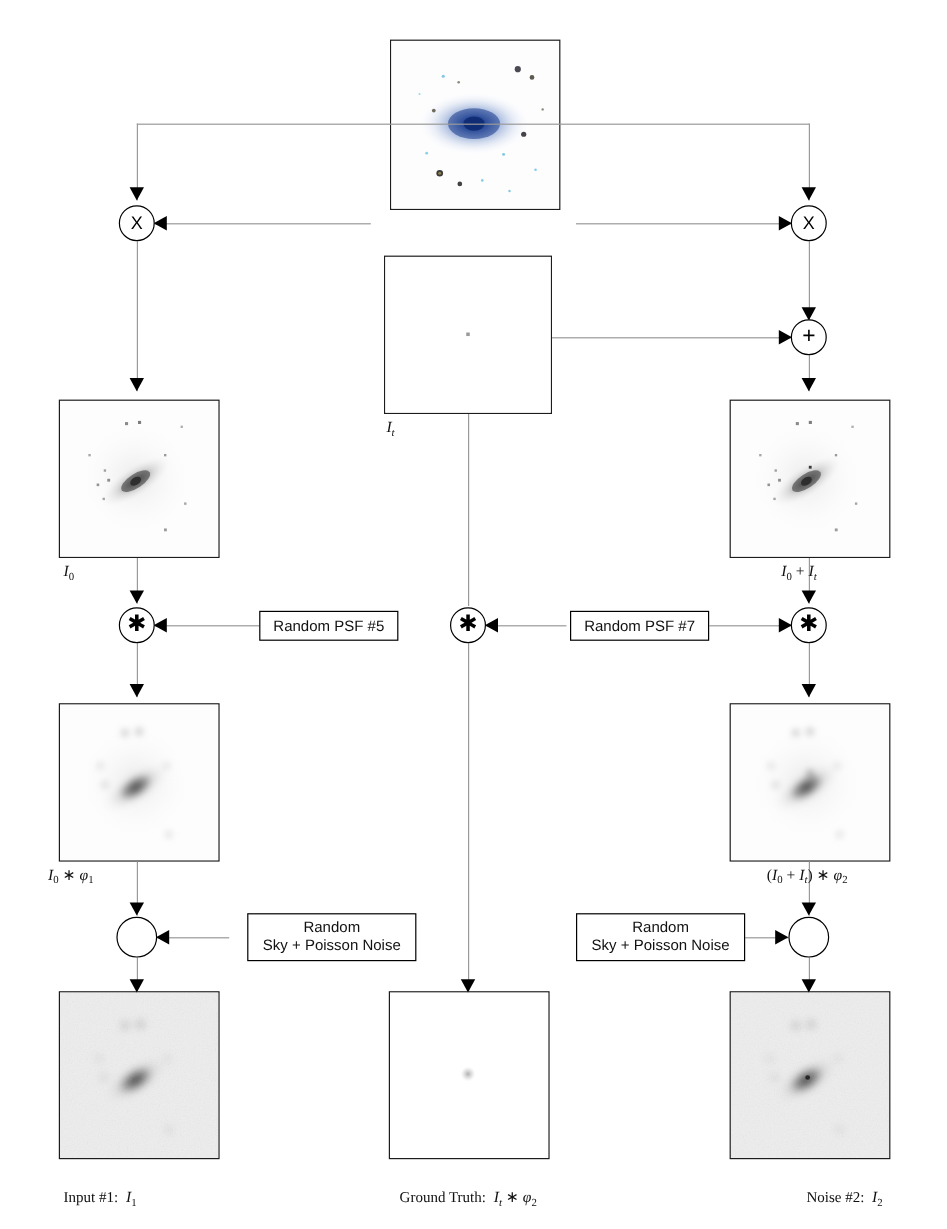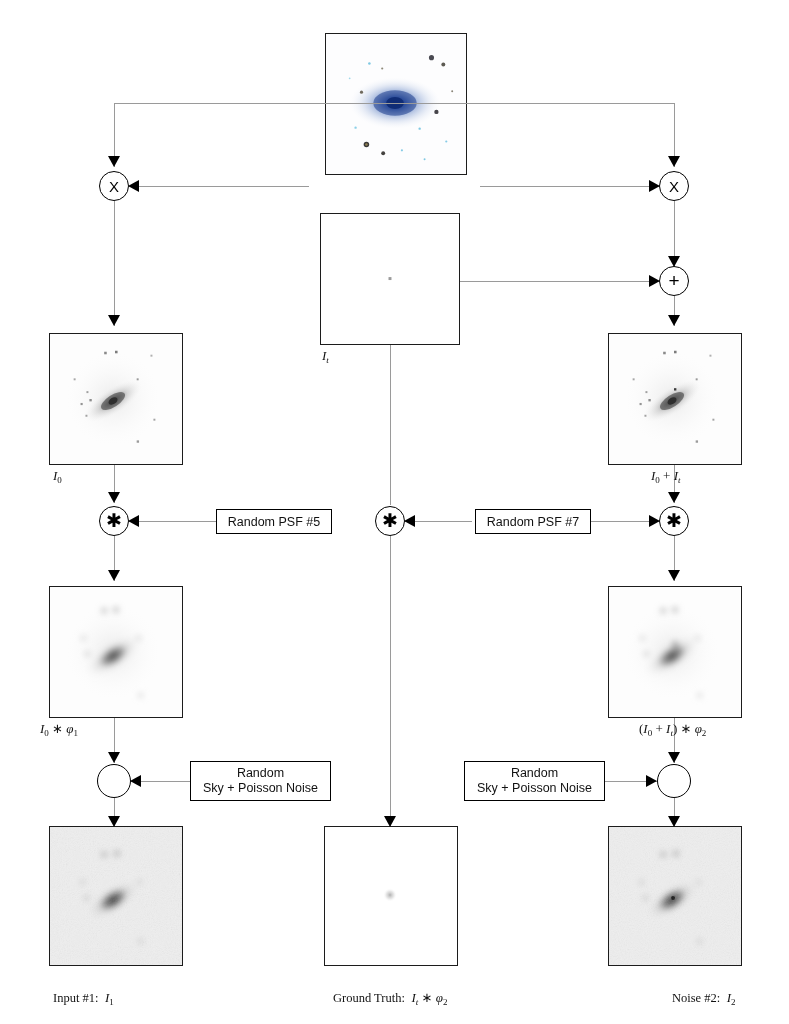--- a/index.html
+++ b/index.html
@@ -8,21 +8,21 @@
   .stage{position:absolute;left:0;top:0;width:789px;height:1024px;}
 
   
   .panel{position:absolute;box-sizing:border-box;border:1.6px solid #1c1c1c;background:#fff;overflow:hidden;}
   .panel .sky{position:absolute;left:0;top:0;right:0;bottom:0;}
 
   
   .pbox{position:absolute;box-sizing:border-box;border:1.5px solid #000;background:#fff;
         display:flex;align-items:center;justify-content:center;text-align:center;
         font-size:12.5px;line-height:14px;color:#111;z-index:6;}
-  .pbox.two{line-height:15px;}
+  .pbox.two{line-height:15px;margin-left:16px;}
 
   
   .op{position:absolute;box-sizing:border-box;border:1.15px solid #000;border-radius:50%;
       background:#fff;display:flex;align-items:center;justify-content:center;
       font-size:15px;line-height:1;color:#000;z-index:7;}
   .op.ast{font-size:19px;padding-bottom:2px;}
   .op.plus{font-size:19px;padding-bottom:2px;}
   .op.x{font-size:15px;}
 
   

